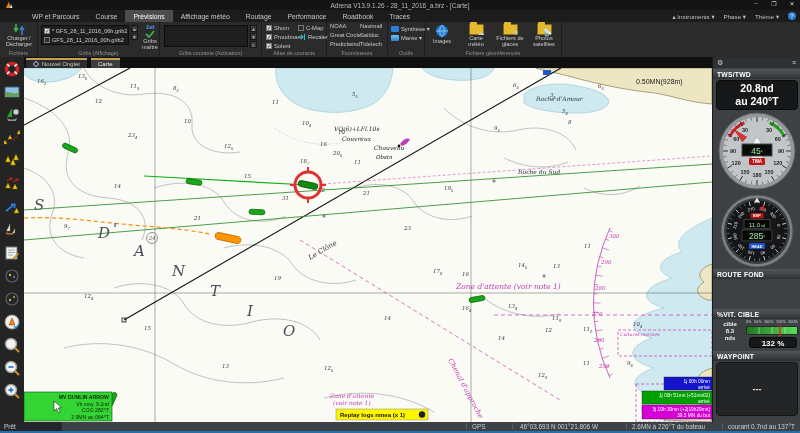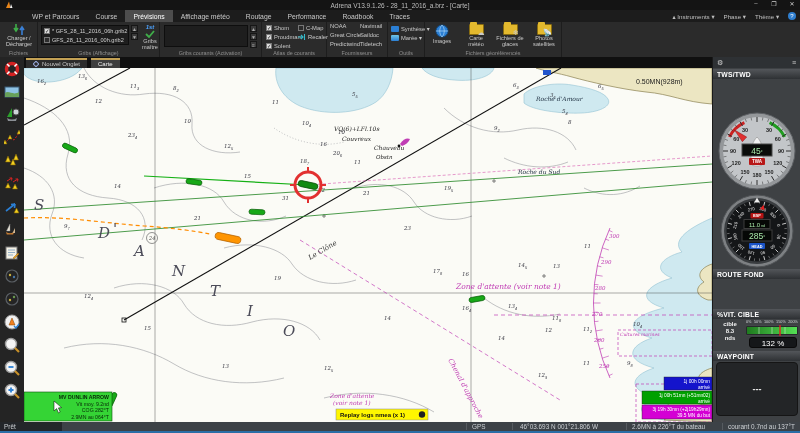--- a/index.html
+++ b/index.html
@@ -53,21 +53,21 @@
   .ital{font-family:"DejaVu Serif",serif;font-style:italic}
   .bigletter{font-family:"DejaVu Serif",serif;font-style:italic;fill:#4b4b58;font-size:15px}
 
   
   .rpanel{position:absolute;left:712px;top:57px;width:88px;height:365px;background:#3e4144;border-left:1px solid #1a1a1a}
   .rp-top{position:absolute;left:0;top:0;width:100%;height:11px;background:#2e3134;color:#cfcfcf;font-size:7px;display:flex;justify-content:space-between;align-items:center;padding:0 4px}
   .rp-header{position:absolute;left:0;width:100%;height:10px;background:linear-gradient(#53565a,#2e3134);color:#fff;font-weight:bold;font-size:6.8px;display:flex;align-items:center;padding-left:4px;letter-spacing:.2px}
   .rp-value{position:absolute;left:3px;width:82px;background:#151719;border-radius:4px;color:#fff;font-weight:bold;font-size:10.5px;text-align:center;line-height:13px;padding:1px 0;border:1px solid #0a0a0a}
   .cible{position:absolute;left:3px;width:28px;color:#f0f0f0;font-size:6px;font-weight:bold;text-align:center;line-height:7px}
   .scalelbls{position:absolute;display:flex;justify-content:space-between;color:#d2d5d8;font-size:3.8px;width:52px}
-  .vitbox{position:absolute;background:#151719;border-radius:3px;color:#fff;font-weight:normal;font-size:8px;text-align:center;border:1px solid #0a0a0a}
+  .vitbox{position:absolute;background:#151719;border-radius:3px;color:#fff;font-weight:bold;font-size:8px;text-align:center;border:1px solid #0a0a0a}
   .wpbox{position:absolute;left:3px;width:82px;background:#232527;border-radius:4px;border:1px solid #151515;color:#e8e8e8;font-weight:bold;font-size:9px;display:flex;align-items:center;justify-content:center}
 
   
   .statusbar{position:absolute;left:0;top:422px;width:800px;height:11px;background:#3d4247;color:#cdd1d5;font-size:6.4px}
   .sb-ready{position:absolute;left:0;top:0;width:62px;height:9px;background:#23262a;display:flex;align-items:center;padding-left:4px}
   .sbitem{position:absolute;top:0;height:9px;display:flex;align-items:center}
   .sb-bottom{position:absolute;left:0;top:9px;width:800px;height:2px;background:#2a6ea6}
   .sbsep{position:absolute;top:1px;height:7px;width:1px;background:#565b60}
 </style>
 </head>
@@ -583,20 +583,24 @@
         </g>
     </svg>
   </div>
 
   <div class="rpanel">
     <div class="rp-top">
       <span>⚙</span>
       <span>≡</span>
     </div>
     <div class="rp-header" style="top:12px">TWS/TWD</div>
+    <div class="rp-value" style="top:23px">
+      <div>20.8nd</div>
+      <div>au 240°T</div>
+    </div>
     <svg id="wind-dial" style="position:absolute;left:0;top:54px" width="88" height="80" viewBox="0 0 88 80">
         <circle cx="44" cy="40" r="38" fill="#94979a" stroke="#5f6266"></circle>
         <circle cx="44" cy="40" r="34" fill="#c3c6c9"></circle>
         <path d="M16.378797750160597,25.92629450807405 A31,31 0 0 1 31.391164064650194,11.680090813079374" stroke="#cc2222" stroke-width="3" fill="none"></path>
         <path d="M56.6088359353498,11.680090813079374 A31,31 0 0 1 71.6212022498394,25.92629450807405" stroke="#1f9e1f" stroke-width="3" fill="none"></path>
         <line x1="44" y1="6" x2="44" y2="11" stroke="#2e2e2e" stroke-width="1"></line>
         <line x1="49.90403804067563" y1="6.516536397584929" x2="49.38309350767484" y2="9.470959656621552" stroke="#2e2e2e" stroke-width="0.5"></line>
         <line x1="55.628684873072736" y1="8.050450893279113" x2="54.60262444309573" y2="10.86952875563684" stroke="#2e2e2e" stroke-width="0.5"></line>
         <line x1="61" y1="10.555136271329083" x2="58.5" y2="14.885263290251277" stroke="#2e2e2e" stroke-width="1"></line>
         <line x1="65.85477872934234" y1="13.954488933954746" x2="63.92641590028272" y2="16.252622263311682" stroke="#2e2e2e" stroke-width="0.5"></line>

